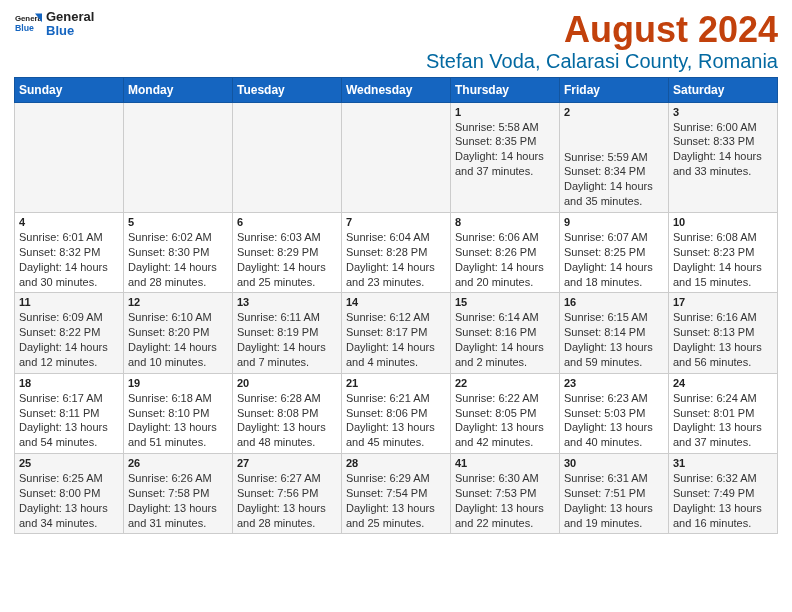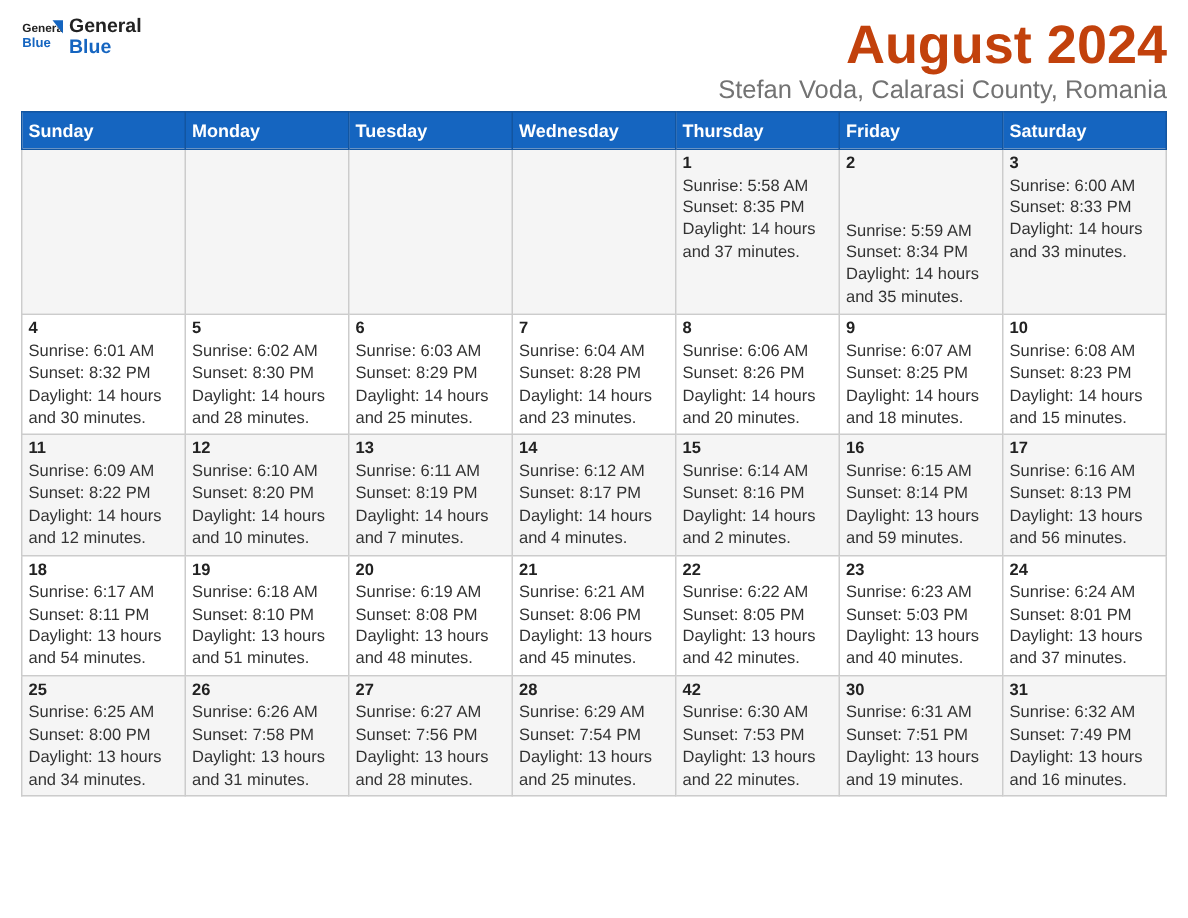--- a/index.html
+++ b/index.html
@@ -32,22 +32,22 @@
     .title-block {
       text-align: right;
     }
     .month-title {
       font-size: 36px;
       font-weight: bold;
       color: #c2410c;
       line-height: 1.1;
     }
     .subtitle {
-      font-size: 17px;
-      color: #737373;
+      font-size: 20px;
+      color: #0369a1;
     }
     table {
       width: 100%;
       border-collapse: collapse;
       table-layout: fixed;
     }
     thead th {
       background: #1565c0;
       color: #fff;
       font-size: 12px;
@@ -261,21 +261,21 @@
           </td>
           <td>
             <span class="day-number">19</span>
             <div class="day-info" style="white-space: pre-line;">Sunrise: 6:18 AM
 Sunset: 8:10 PM
 Daylight: 13 hours
 and 51 minutes.</div>
           </td>
           <td>
             <span class="day-number">20</span>
-            <div class="day-info" style="white-space: pre-line;">Sunrise: 6:19 AM
+            <div class="day-info" style="white-space: pre-line;">Sunrise: 6:28 AM
 Sunset: 8:08 PM
 Daylight: 13 hours
 and 48 minutes.</div>
           </td>
           <td>
             <span class="day-number">21</span>
             <div class="day-info" style="white-space: pre-line;">Sunrise: 6:21 AM
 Sunset: 8:06 PM
 Daylight: 13 hours
 and 45 minutes.</div>
@@ -325,21 +325,21 @@
 and 28 minutes.</div>
           </td>
           <td>
             <span class="day-number">28</span>
             <div class="day-info" style="white-space: pre-line;">Sunrise: 6:29 AM
 Sunset: 7:54 PM
 Daylight: 13 hours
 and 25 minutes.</div>
           </td>
           <td>
-            <span class="day-number">42</span>
+            <span class="day-number">41</span>
             <div class="day-info" style="white-space: pre-line;">Sunrise: 6:30 AM
 Sunset: 7:53 PM
 Daylight: 13 hours
 and 22 minutes.</div>
           </td>
           <td>
             <span class="day-number">30</span>
             <div class="day-info" style="white-space: pre-line;">Sunrise: 6:31 AM
 Sunset: 7:51 PM
 Daylight: 13 hours

